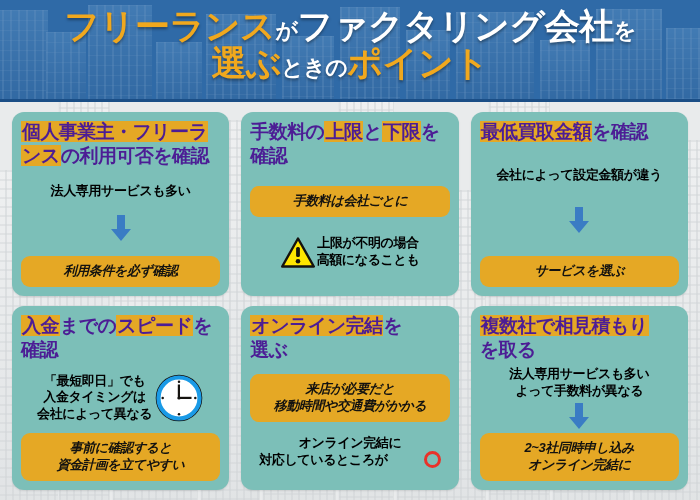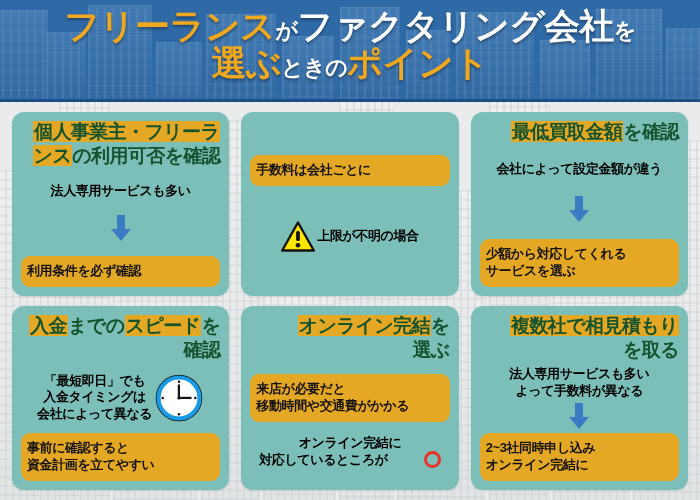--- a/index.html
+++ b/index.html
@@ -123,22 +123,22 @@
     flex-direction: column;
     align-items: center;
     overflow: hidden;
     box-shadow: 0 1px 2px rgba(0,0,0,.10);
   }
 
   
   .card-title {
     font-size: 19px;
     font-weight: bold;
-    color: #14532d;
-    text-align: right;
+    color: #4c1d95;
+    text-align: left;
     line-height: 1.26;
     letter-spacing: -.6px;
     width: 100%;
   }
   .card-title .hl {
     background: #e5a825;
     box-decoration-break: clone;
     -webkit-box-decoration-break: clone;
     padding: 0 1px;
   }
@@ -153,24 +153,26 @@
     letter-spacing: -.4px;
   }
 
   
   .gold-box {
     background: #e5a825;
     border-radius: 9px;
     color: #131210;
     font-size: 13px;
     font-weight: bold;
+    text-align: center;
     line-height: 1.3;
     letter-spacing: -.4px;
     padding: 7px 6px;
     width: 100%;
+    font-style: italic;
   }
 
   
   .arrow-down {
     width: 22px;
     height: 26px;
     flex: none;
   }
 
   .spacer { flex: 1 1 auto; }
@@ -254,51 +256,54 @@
       <div class="note">法人専用サービスも多い</div>
       <div class="spacer"></div>
       <svg class="arrow-down" viewBox="0 0 22 26">
         <polygon points="7,0 15,0 15,14 21,14 11,26 1,14 7,14" fill="#3a7cc4"></polygon>
       </svg>
       <div class="spacer"></div>
       <div class="gold-box">利用条件を必ず確認</div>
     </div>
 
     <div class="card">
+      <div class="card-title">
+        <span>手数料の</span><span class="hl">上限</span><span>と</span><span class="hl">下限</span><span>を確認</span>
+      </div>
       <div class="spacer"></div>
       <div class="gold-box">
         <div>手数料は会社ごとに</div>
       </div>
       <div class="spacer"></div>
       <div class="row">
         <svg class="warn-icon" viewBox="0 0 34 31">
           <polygon points="17,1.5 32.8,29.5 1.2,29.5" fill="#ffe600" stroke="#15130f" stroke-width="2.4" stroke-linejoin="round"></polygon>
           <rect x="15.1" y="10" width="3.8" height="10" rx="1.6" fill="#15130f"></rect>
           <circle cx="17" cy="24.2" r="2.3" fill="#15130f"></circle>
         </svg>
         <div class="note">
           <div>上限が不明の場合</div>
+          <div>高額になることも</div>
         </div>
       </div>
       <div class="spacer"></div>
     </div>
 
     <div class="card">
       <div class="card-title">
         <span class="hl">最低買取金額</span><span>を確認</span>
       </div>
       <div class="spacer"></div>
       <div class="note">会社によって設定金額が違う</div>
       <div class="spacer"></div>
       <svg class="arrow-down" viewBox="0 0 22 26">
         <polygon points="7,0 15,0 15,14 21,14 11,26 1,14 7,14" fill="#3a7cc4"></polygon>
       </svg>
       <div class="spacer"></div>
       <div class="gold-box">
-        <div>少額から対応してくれる</div>
         <div>サービスを選ぶ</div>
       </div>
     </div>
 
     <div class="card">
       <div class="card-title">
         <span class="hl">入金</span><span>までの</span><span class="hl">スピード</span><span>を確認</span>
       </div>
       <div class="spacer"></div>
       <div class="row">

